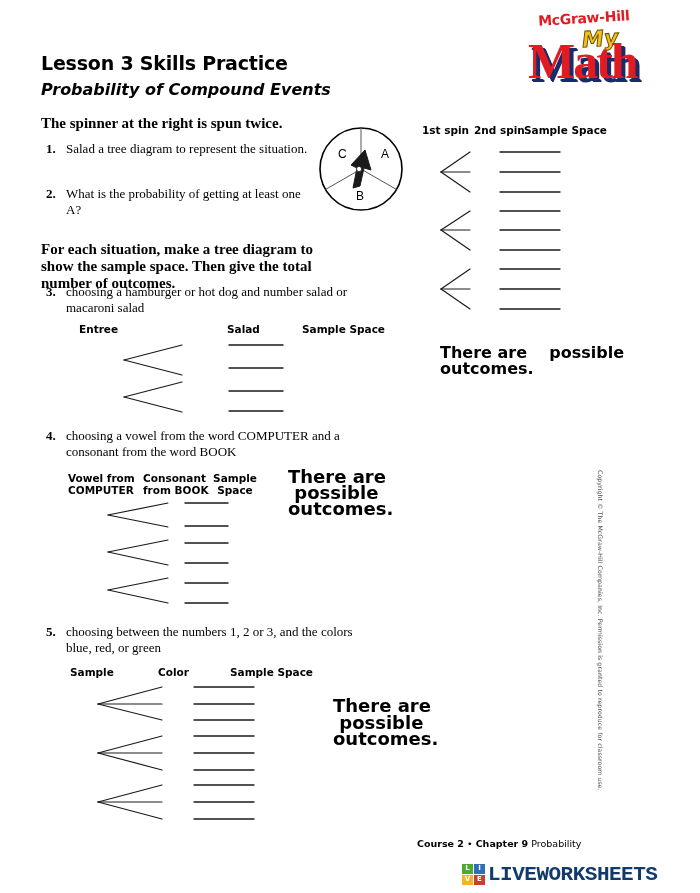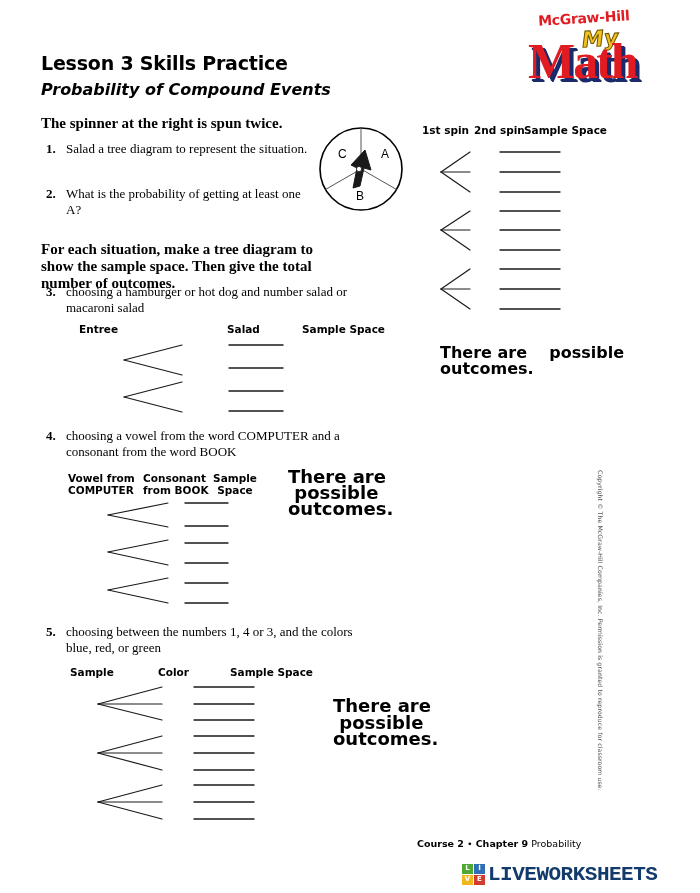--- a/index.html
+++ b/index.html
@@ -304,21 +304,21 @@
   <div class="colhead" style="left:212px; top:472px; text-align:center; width:46px;">
     <span>Sample</span><br>
     <span>Space</span>
   </div>
   <div class="outcomes small" style="left:288px; top:469px;">There are</div>
   <div class="outcomes small" style="left:288px; top:485px;"> possible</div>
   <div class="outcomes small" style="left:288px; top:501px;">outcomes.</div>
 
   <div class="q5 body-serif">
     <span class="q-num num">5.</span>
-    <span class="q-text">choosing between the numbers 1, 4 or 3, and the colors blue, red, or green</span>
+    <span class="q-text">choosing between the numbers 1, 2 or 3, and the colors blue, red, or green</span>
   </div>
   <div class="colhead" style="left:70px; top:666px;">Sample</div>
   <div class="colhead" style="left:158px; top:666px;">Color</div>
   <div class="colhead" style="left:230px; top:666px;">Sample Space</div>
   <div class="outcomes small" style="left:333px; top:698px;">There are</div>
   <div class="outcomes small" style="left:333px; top:715px;"> possible</div>
   <div class="outcomes small" style="left:333px; top:731px;">outcomes.</div>
 
   <svg class="vec" viewBox="0 0 700 893">
     <g stroke="#1a1a1a" stroke-width="1.2" fill="none" stroke-linecap="round">

